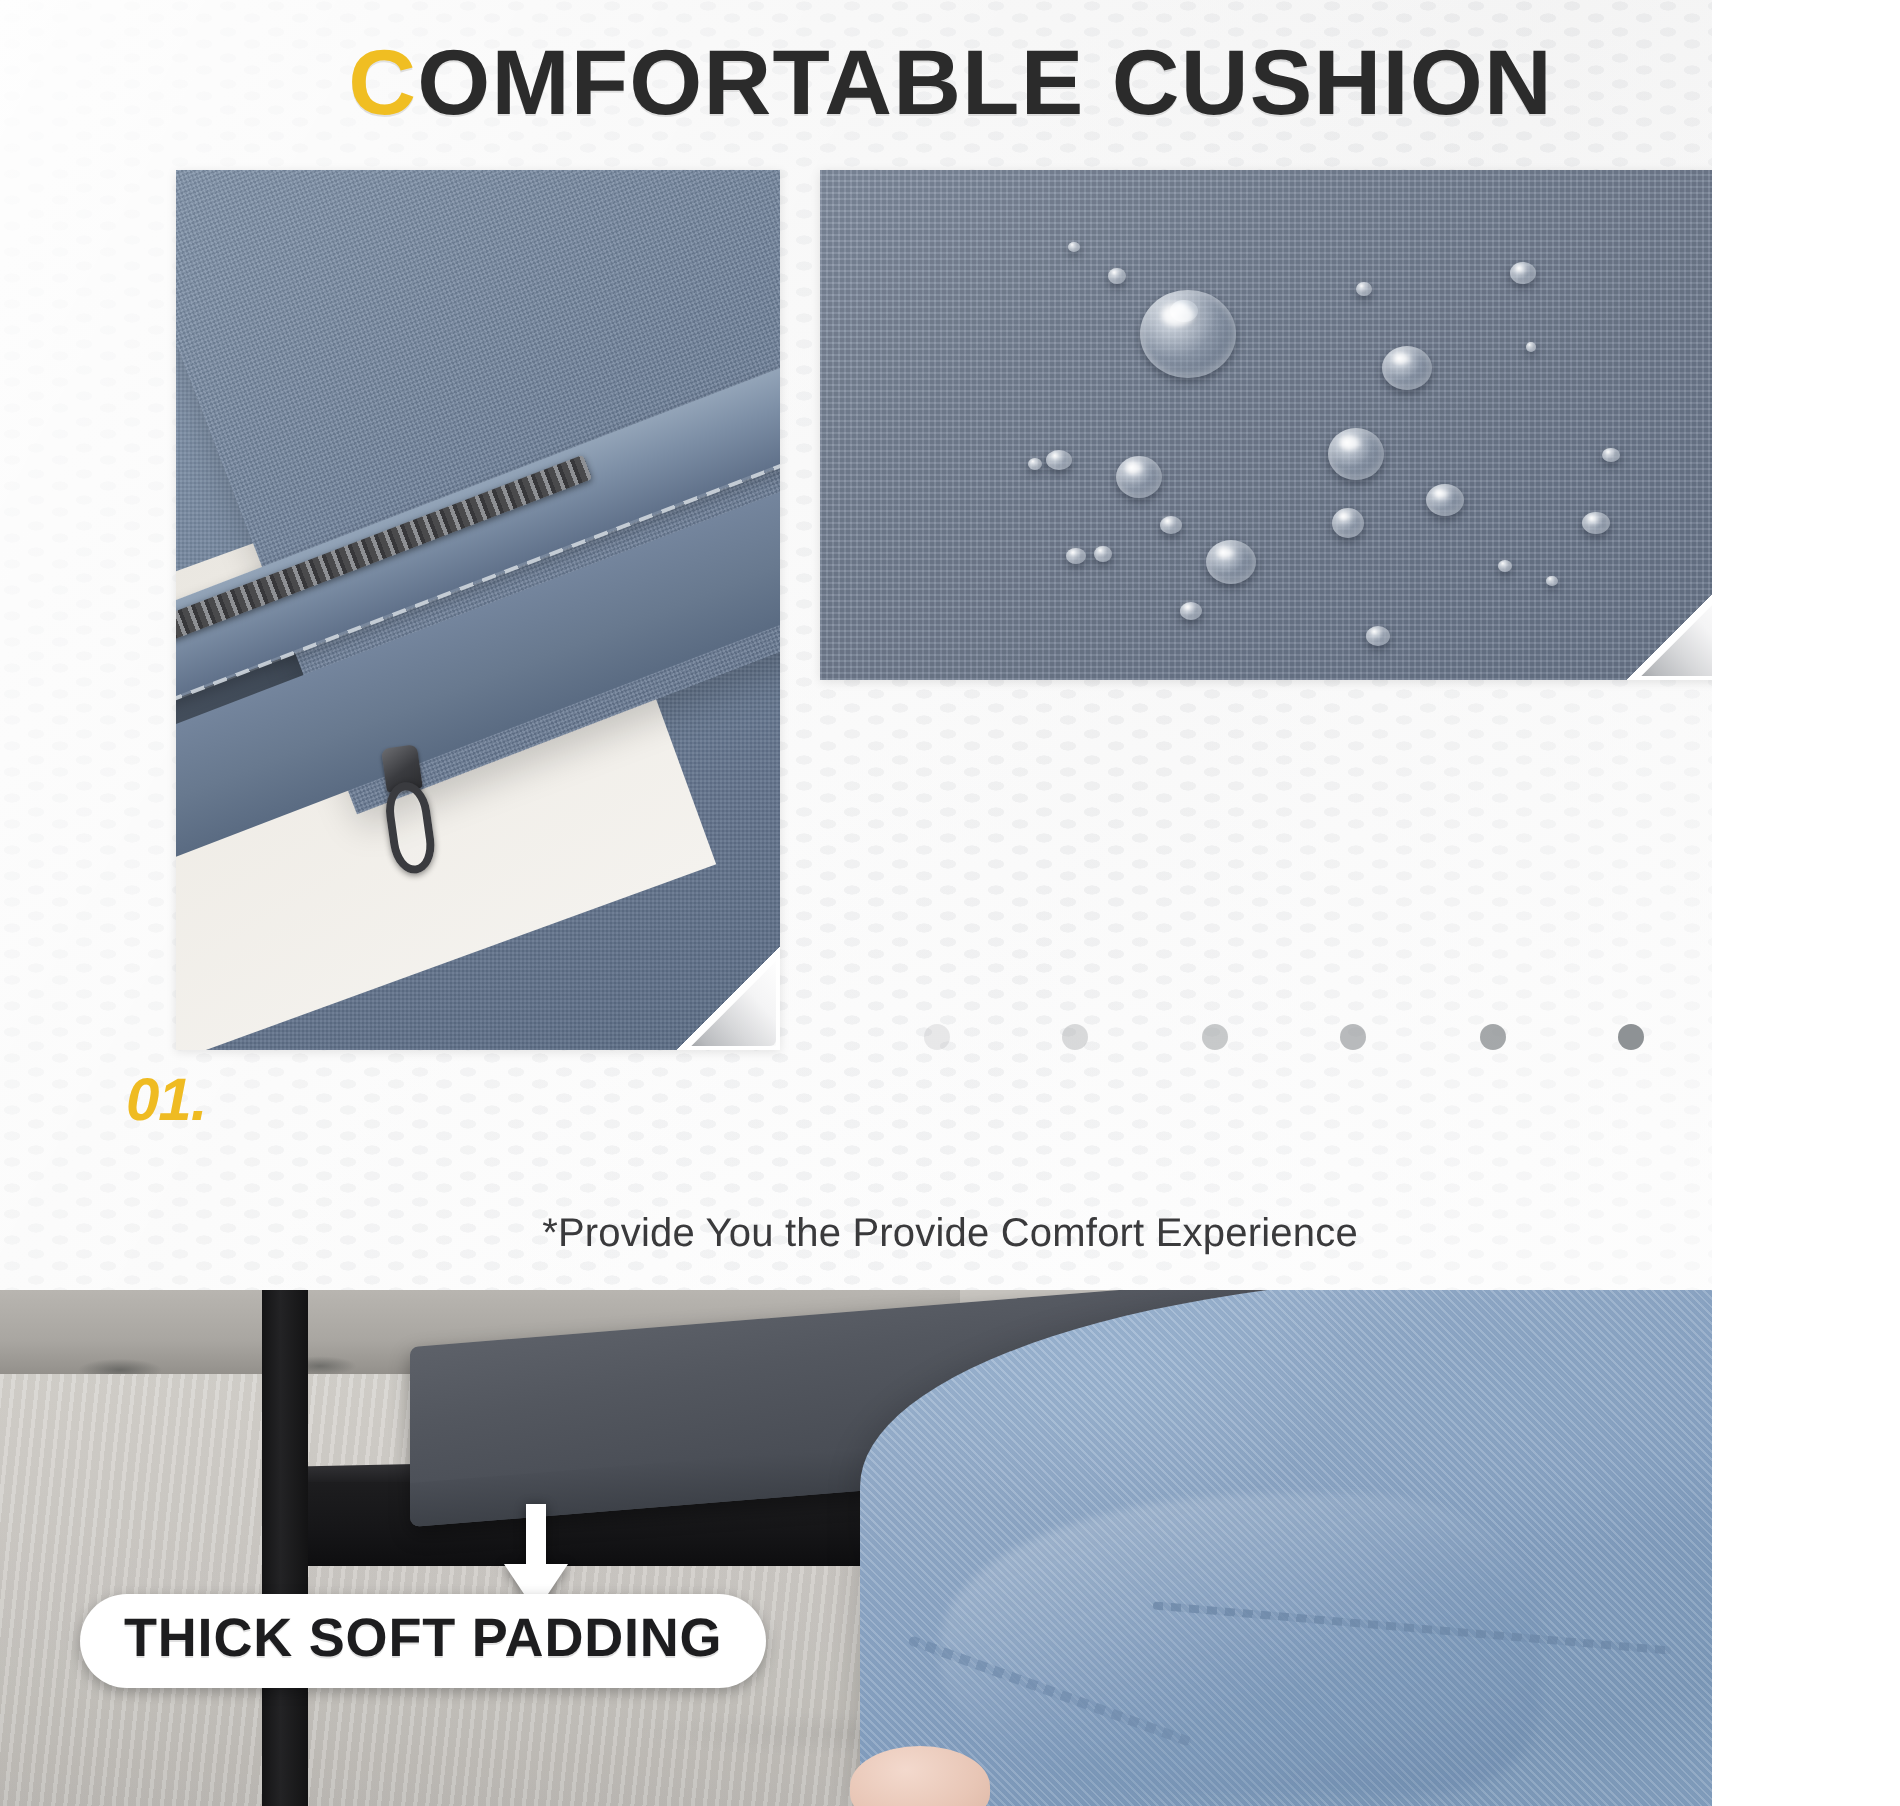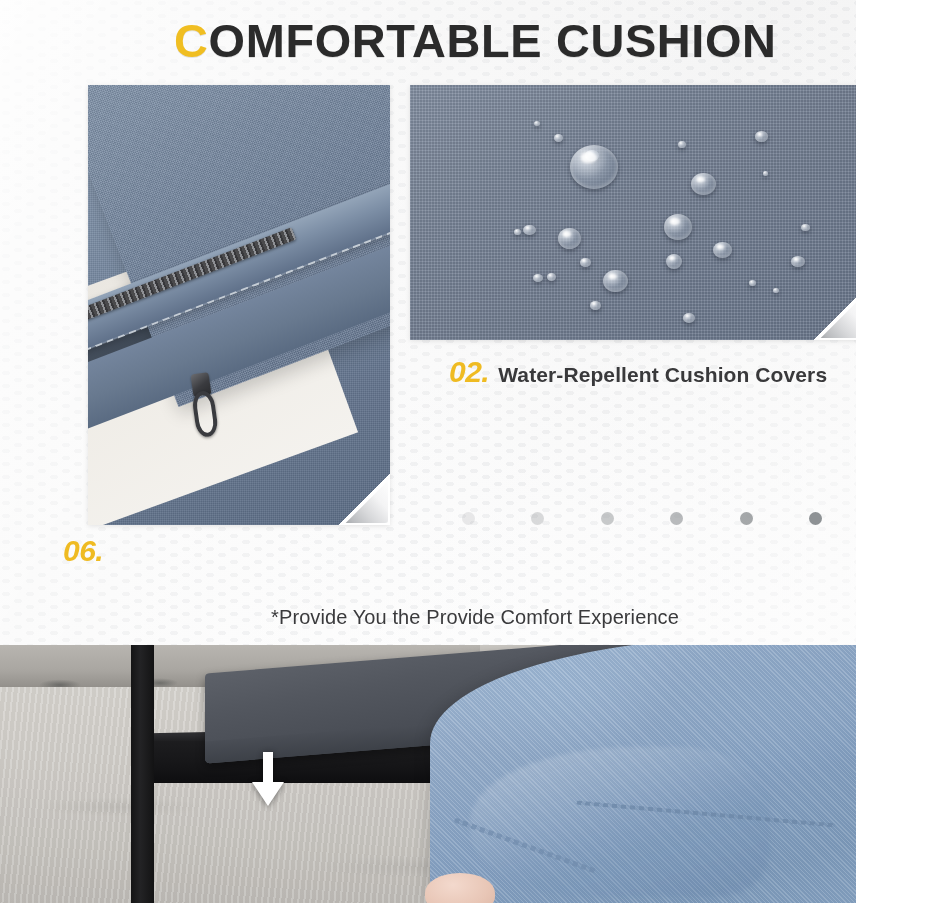--- a/index.html
+++ b/index.html
@@ -413,36 +413,32 @@
           <div class="drop" style="left: 339px; top: 195px; width: 7px; height: 6px;"></div>
           <div class="drop" style="left: 363px; top: 203px; width: 6px; height: 5px;"></div>
         </div>
     </div>
     <div class="peel">
       <div class="shade"></div>
       <div class="curl"></div>
     </div>
   </div>
 
-  <div class="caption" id="caption-02">
-    <span class="num">02.</span>
-    <span class="txt">Water-Repellent Cushion Covers</span>
-  </div>
 
   <div class="dots" id="progress-dots">
       <span class="dot" style="opacity: 0.18;"></span>
       <span class="dot" style="opacity: 0.32;"></span>
       <span class="dot" style="opacity: 0.48;"></span>
       <span class="dot" style="opacity: 0.62;"></span>
       <span class="dot" style="opacity: 0.8;"></span>
       <span class="dot" style="opacity: 1;"></span>
     </div>
 
   <div class="caption" id="caption-01">
-    <span class="num">06.</span>
+    <span class="num">01.</span>
   </div>
 
   <div class="footnote">*Provide You the Provide Comfort Experience</div>
 
   <div id="photo-bench">
     <div class="concrete-wall"></div>
     <div class="concrete-floor">
       <div class="floor-grain"></div>
     </div>
     <div class="bench-frame-top"></div>
@@ -459,14 +455,17 @@
     </div>
     <div class="skin"></div>
   </div>
 
   <div class="arrow-down">
     <svg width="36" height="56" viewBox="0 0 36 56">
       <polygon points="13,0 23,0 23,30 34,30 18,54 2,30 13,30" fill="#ffffff"></polygon>
     </svg>
   </div>
 
+  <div class="badge">
+    <span class="badge-text">THICK SOFT PADDING</span>
+  </div>
 
 </div>
 
 </body></html>

